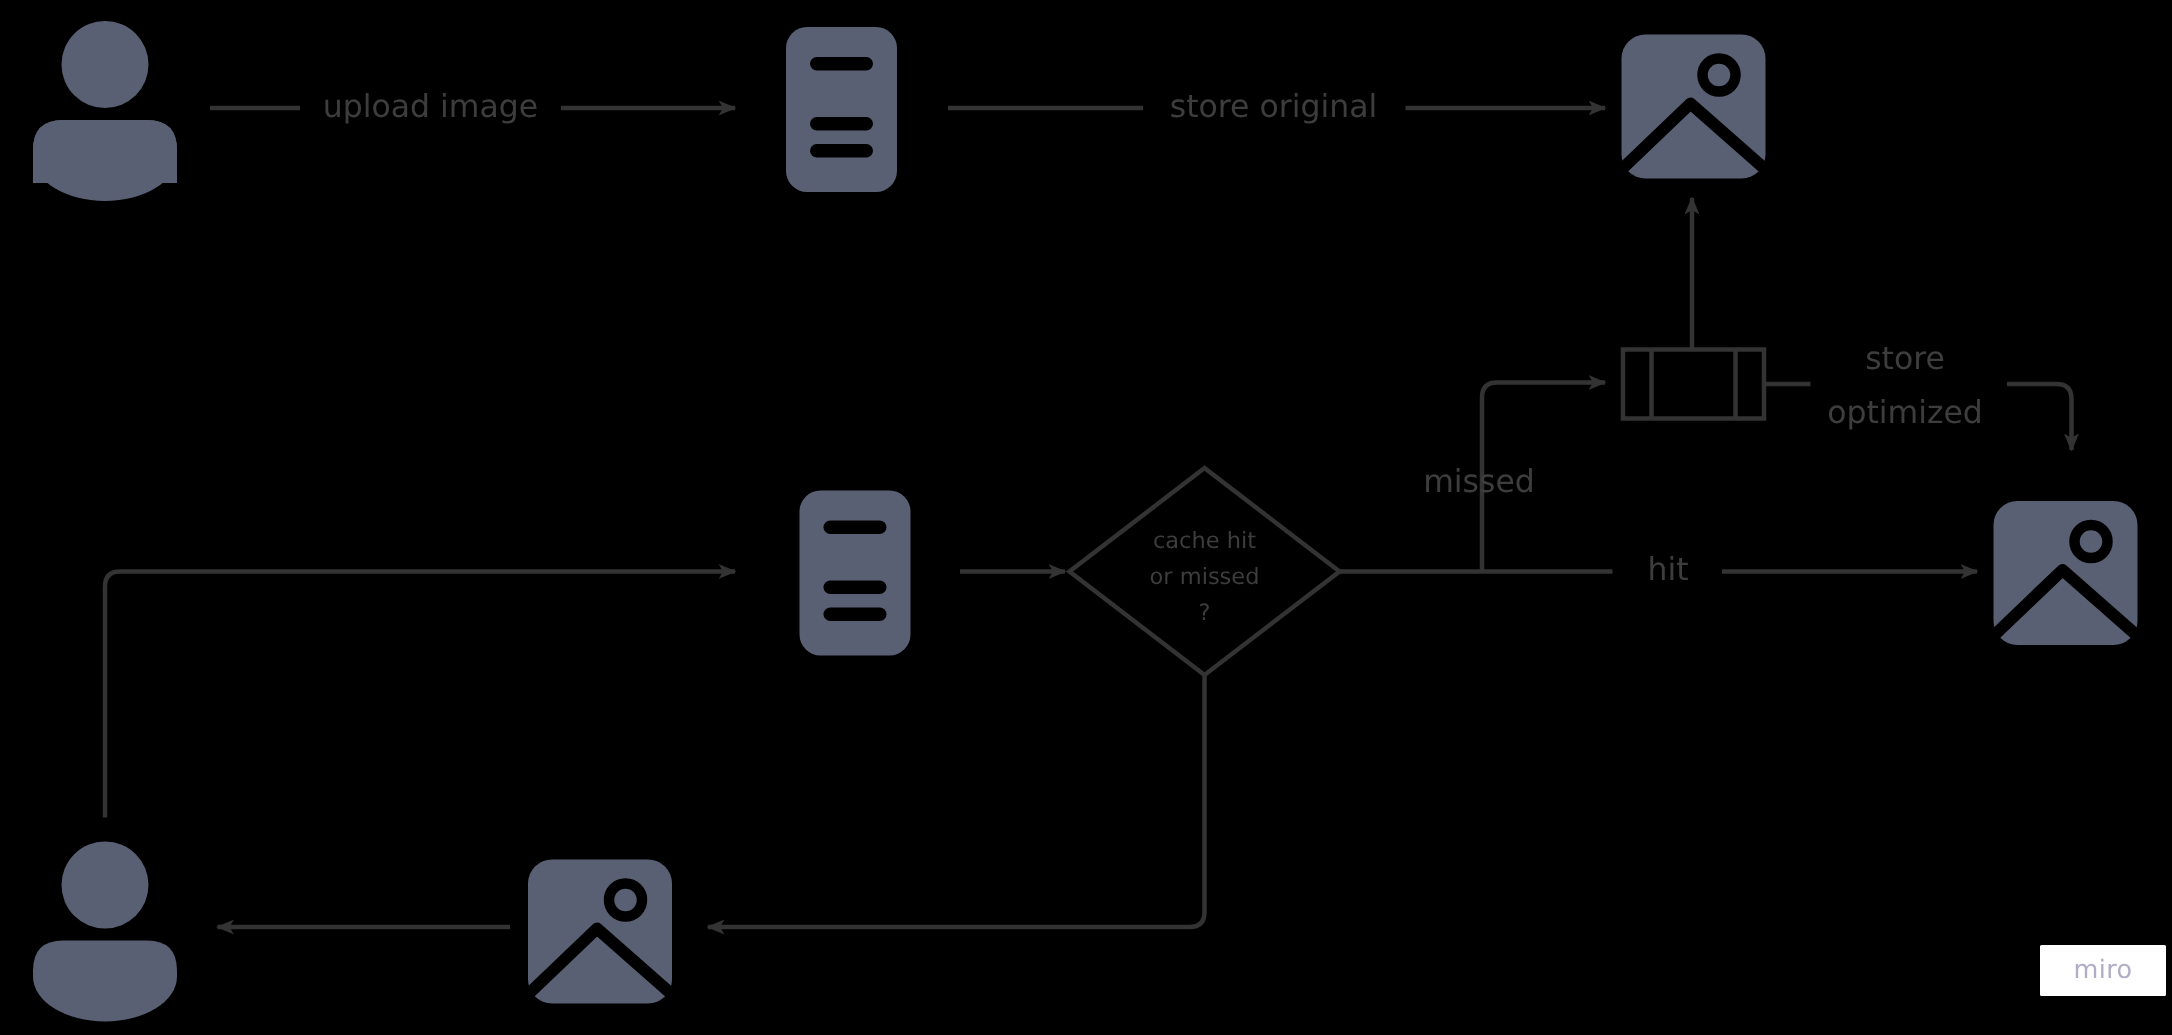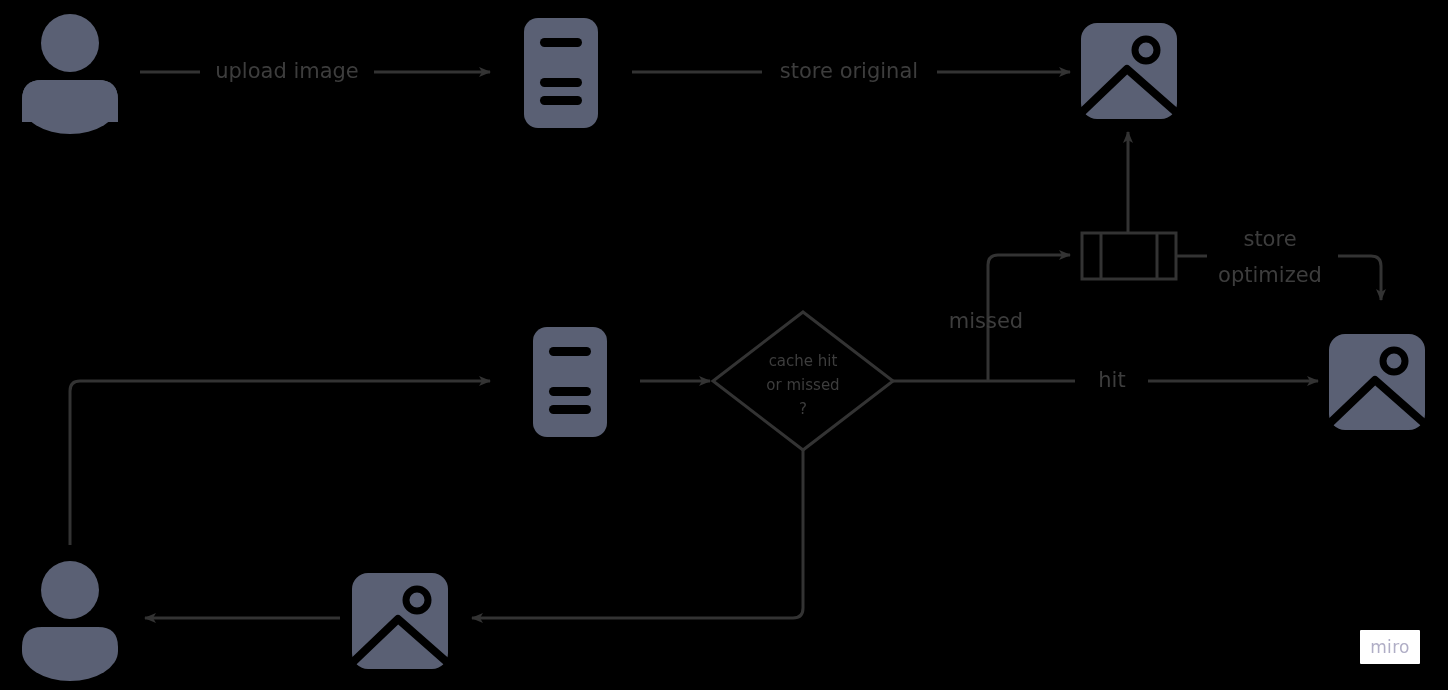--- a/index.html
+++ b/index.html
@@ -38,21 +38,21 @@
     fill: #3d3d3d;
     font-family: "DejaVu Sans", "Liberation Sans", sans-serif;
     font-size: 15px;
     text-anchor: middle;
     dominant-baseline: middle;
   }
   .watermark {
     position: absolute;
     left: 1360px;
     top: 630px;
-    width: 60px;
+    width: 84px;
     height: 34px;
     background: #ffffff;
     display: flex;
     align-items: center;
     justify-content: center;
     border-radius: 1px;
   }
   .watermark-text {
     color: #b0aec6;
     font-family: "DejaVu Sans", "Liberation Sans", sans-serif;

